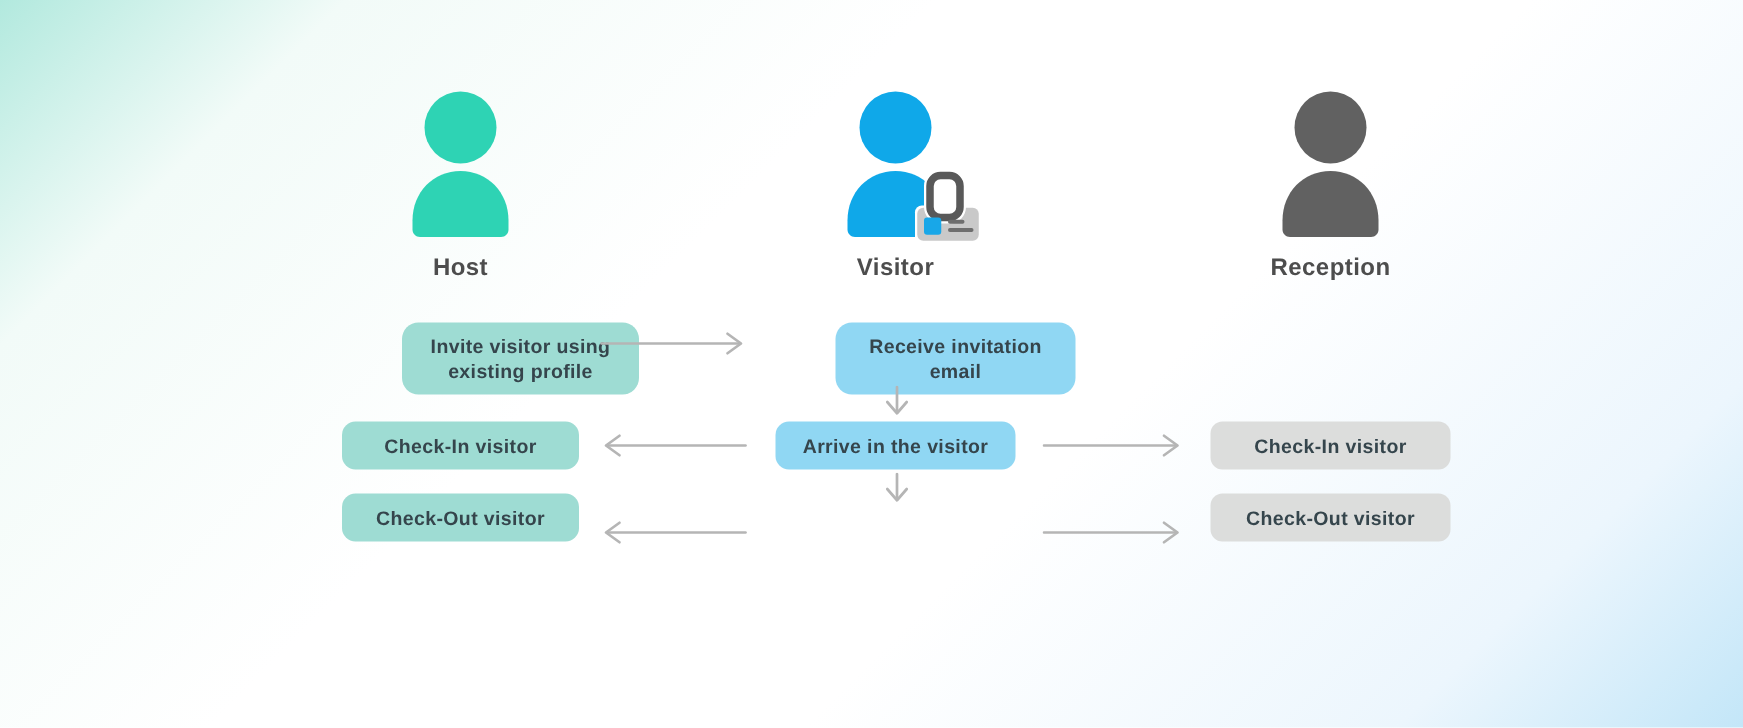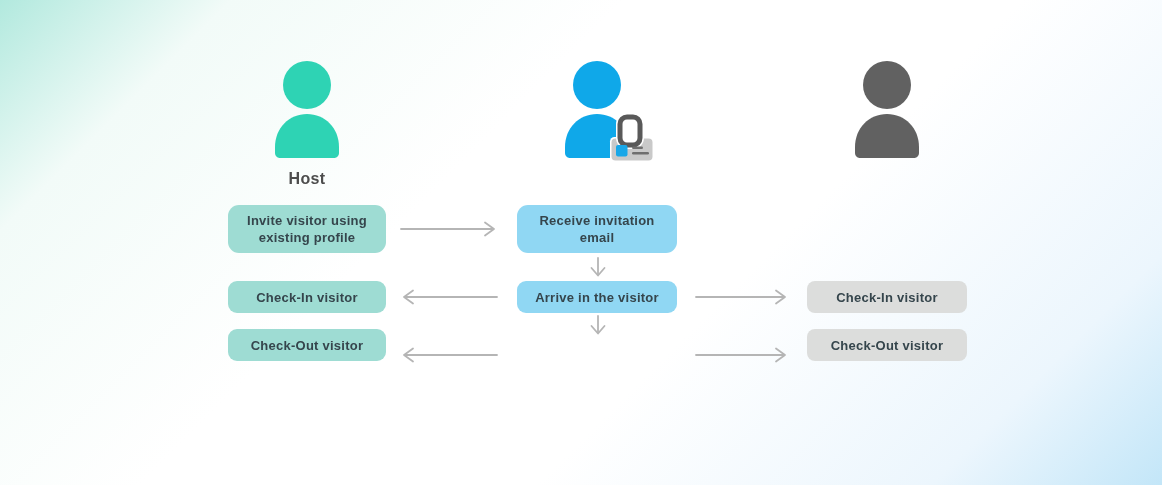--- a/index.html
+++ b/index.html
@@ -45,21 +45,21 @@
 
   
   .box{
     position:absolute;display:flex;align-items:center;justify-content:center;
     text-align:center;font-size:13px;font-weight:600;color:var(--box-text);
     letter-spacing:.25px;line-height:17px;padding:4px 12px;
   }
   .box-host{background:var(--host-box);border-radius:9px;}
   .box-visitor{background:var(--visitor-box);border-radius:9px;}
   .box-reception{background:var(--reception-box);border-radius:8px;}
-  .row1{top:205px;height:48px;border-radius:11px;}
+  .row1{top:215px;height:48px;border-radius:11px;margin-left:40px;}
   .row2{top:281px;height:32px;}
   .row3{top:329px;height:32px;}
   .col-host{left:228px;width:158px;}
   .col-visitor{left:517px;width:160px;text-align:center;}
   .col-reception{left:807px;width:160px;}
 
   
   .arrow{position:absolute;color:var(--arrow);}
   .arrow svg{display:block;}
   .ar1{left:400px;top:219px;}
@@ -93,27 +93,29 @@
         <rect x="3" y="23" width="44" height="25" rx="4.5" fill="#ffffff"></rect>
         <rect x="4.5" y="24.5" width="41" height="22" rx="4" fill="var(--badge-card)"></rect>
         <rect x="13" y="3" width="20" height="28" rx="7" fill="#ffffff" stroke="#ffffff" stroke-width="8"></rect>
         <rect x="13" y="3" width="20" height="28" rx="7" fill="#ffffff" stroke="var(--badge-clip)" stroke-width="5"></rect>
         <rect x="9" y="31" width="11.5" height="11.5" rx="2" fill="var(--badge-photo)"></rect>
         <rect x="25" y="32.5" width="11" height="2.6" rx="1.3" fill="#6e6e6e"></rect>
         <rect x="25" y="38" width="17" height="2.6" rx="1.3" fill="#6e6e6e"></rect>
       </svg>
     </div>
   </div>
+  <div class="actor-label actor-label-visitor">Visitor</div>
 
   <div class="person person-reception">
     <svg width="68" height="98" viewBox="0 0 68 98" aria-hidden="true">
       <circle cx="34" cy="25" r="24" fill="currentColor"></circle>
       <path d="M2 93 L2 87 C2 68 16 54 34 54 C52 54 66 68 66 87 L66 93 C66 95.8 63.8 98 61 98 L7 98 C4.2 98 2 95.8 2 93 Z" fill="currentColor"></path>
     </svg>
   </div>
+  <div class="actor-label actor-label-reception">Reception</div>
 
   <div class="box box-host col-host row1">Invite visitor using existing profile</div>
   <div class="arrow ar1">
     <svg width="98" height="20" viewBox="0 0 98 20" fill="none" stroke="currentColor" stroke-width="1.8" stroke-linecap="round" stroke-linejoin="round">
       <path d="M1 10 H 93"></path>
         <path d="M85 3.5 L94 10 L85 16.5"></path>
     </svg>
   </div>
   <div class="box box-visitor col-visitor row1">Receive invitation email</div>
 

